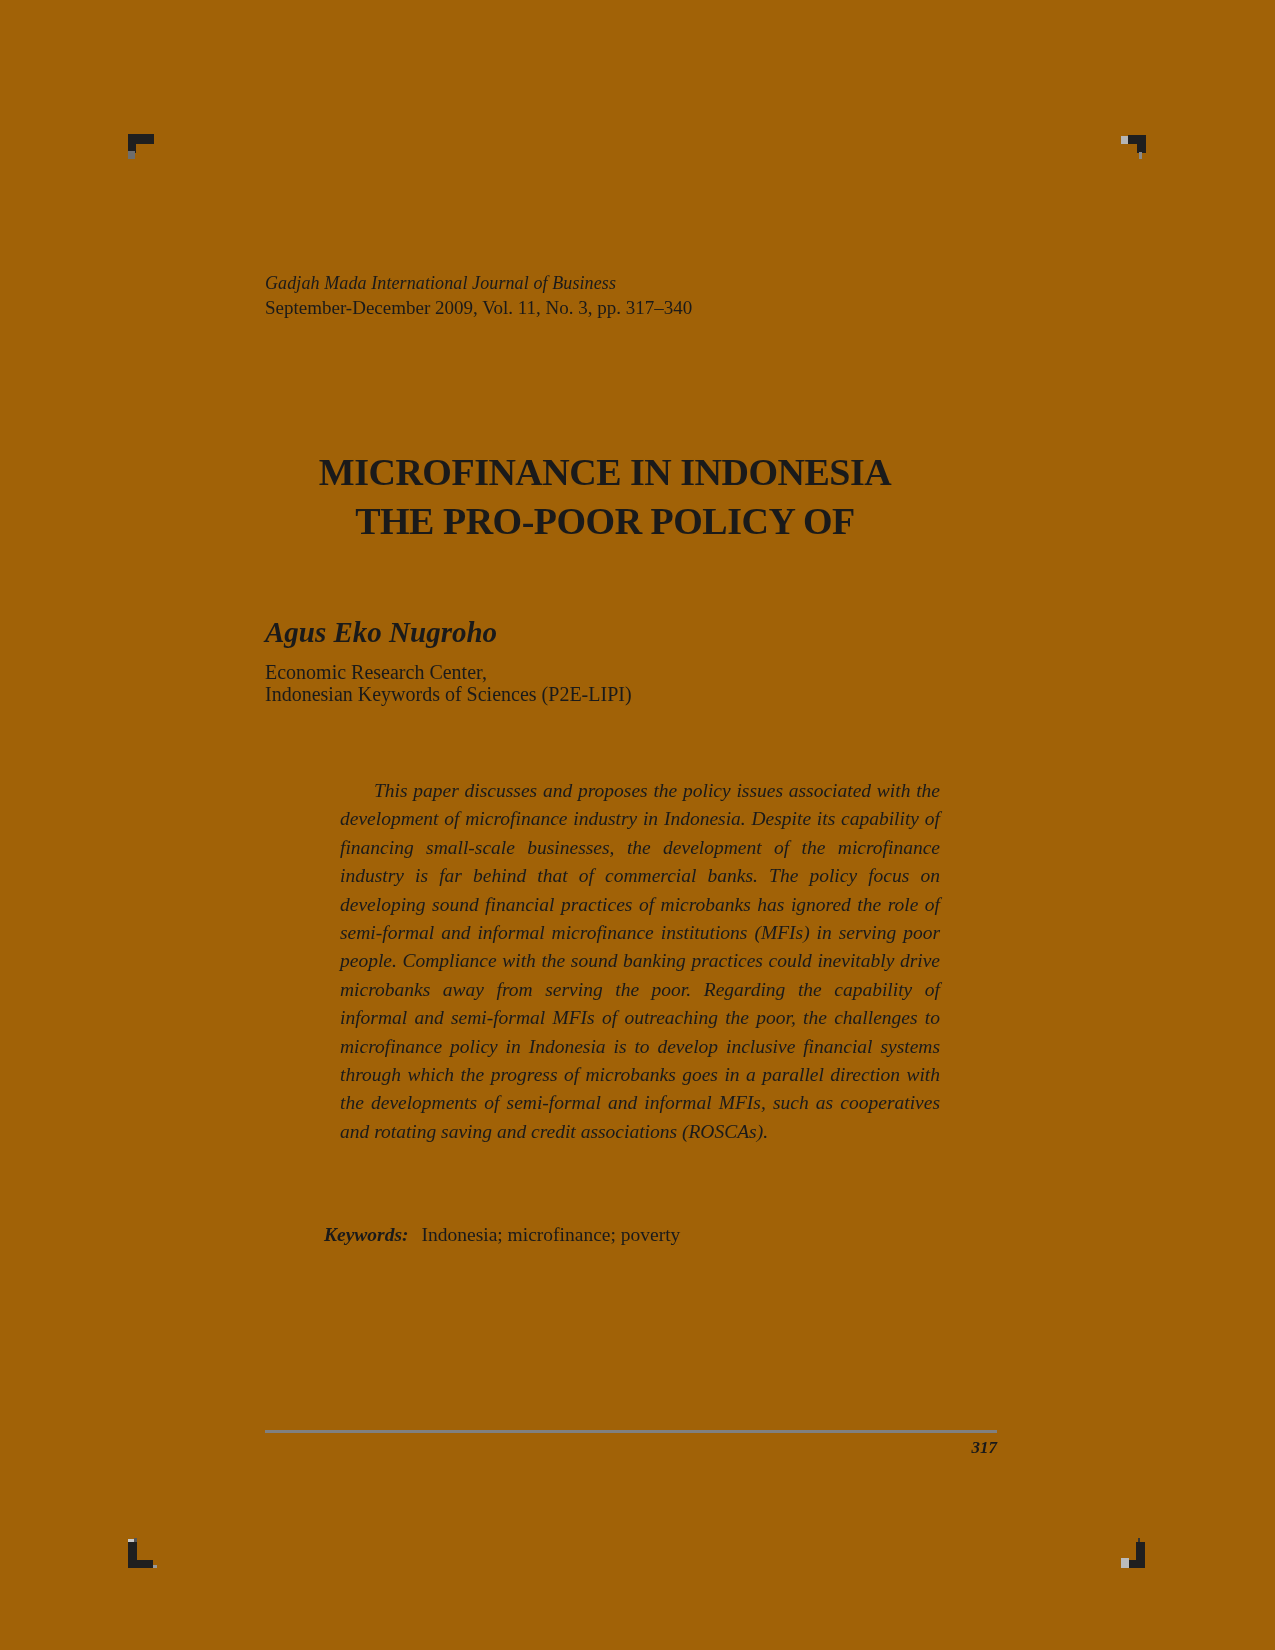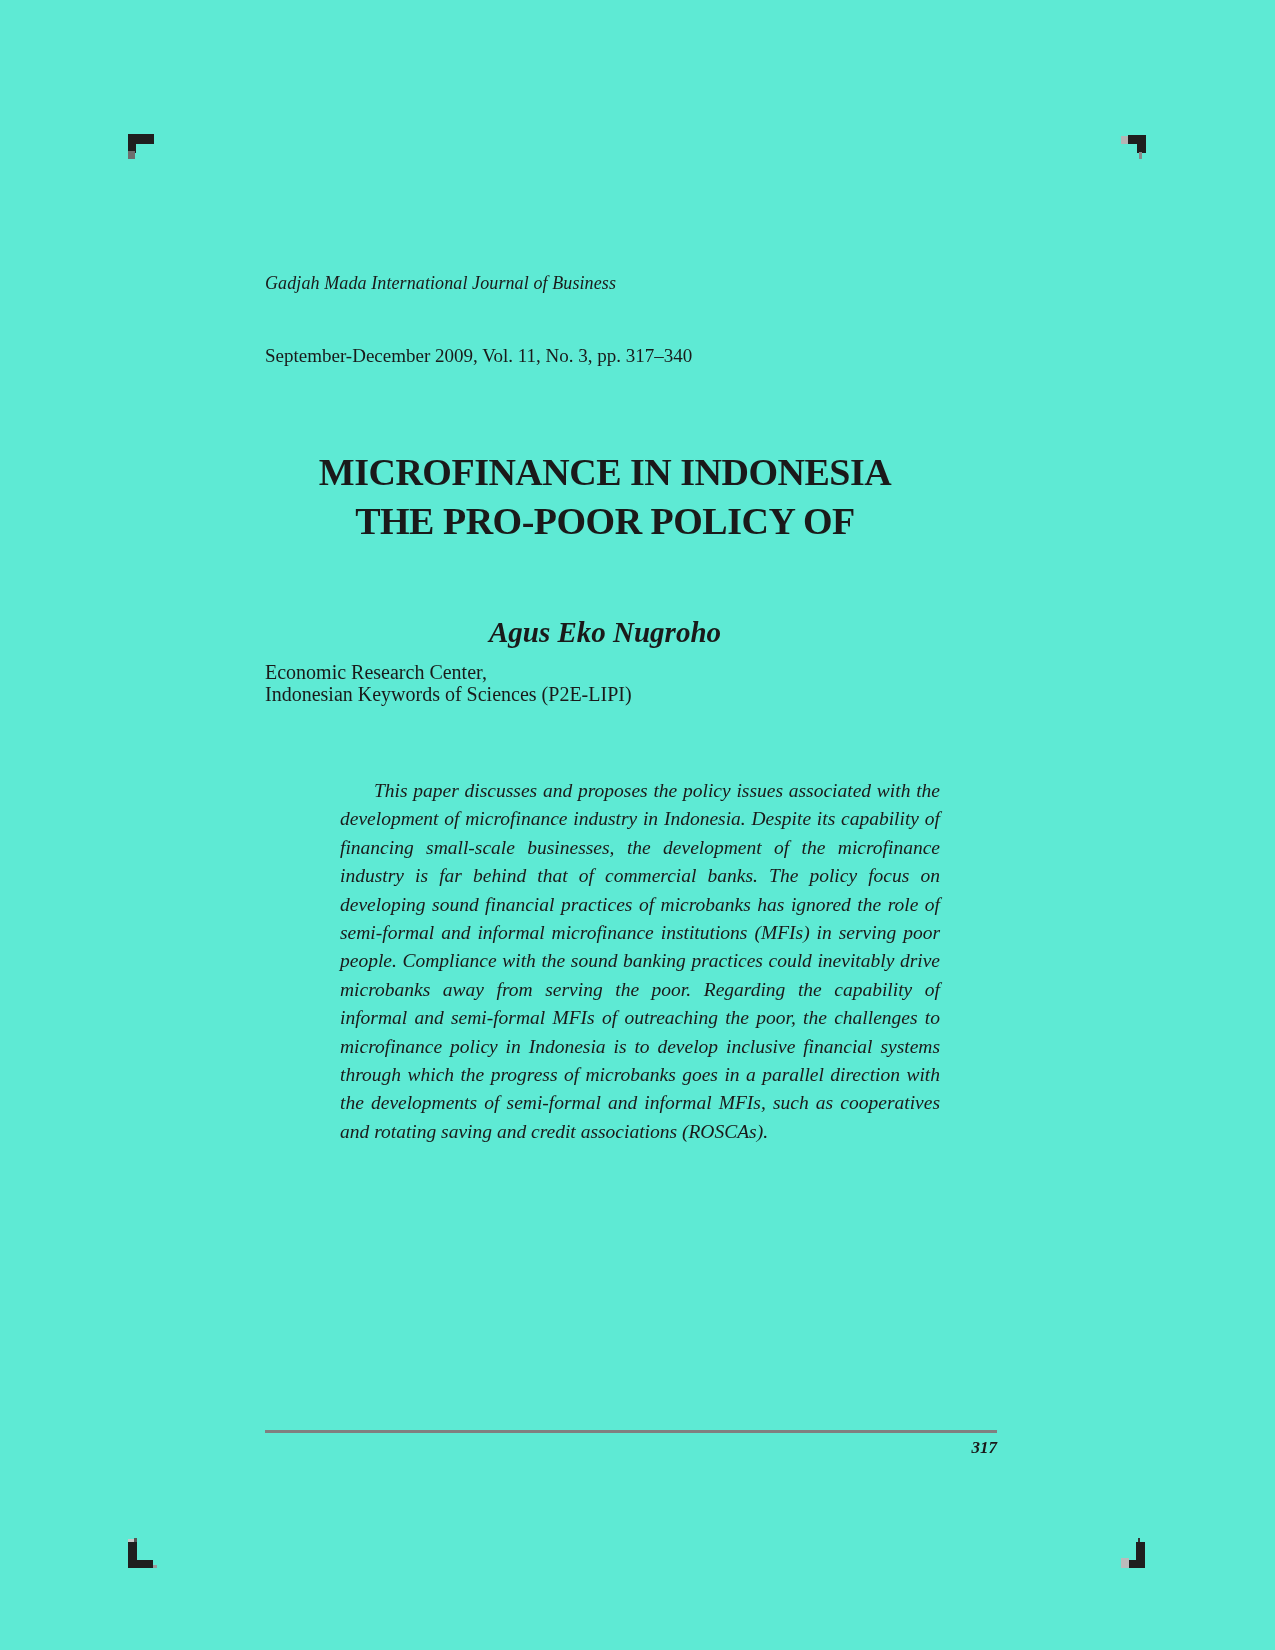--- a/index.html
+++ b/index.html
@@ -2,21 +2,21 @@
 <html><head>
 <meta charset="utf-8">
 <style>
   * { margin: 0; padding: 0; box-sizing: border-box; }
   html, body { background: #e8e8e8; }
   .page {
     position: relative;
     width: 1275px;
     height: 1650px;
     margin: 0 auto;
-    background: #5eead4;
+    background: #a16207;
     color: #1a1a1a;
     font-family: "Liberation Serif", "DejaVu Serif", serif;
     overflow: hidden;
   }
   .abs { position: absolute; }
 
   
   .mark-part { position: absolute; }
   .ink { background: #1f1f1f; }
 
@@ -24,37 +24,35 @@
   .journal-header { left: 265px; top: 272px; }
   .journal-title {
     font-style: italic;
     font-size: 18px;
     line-height: 23.5px;
     letter-spacing: 0.1px;
   }
   .journal-issue {
     font-size: 19px;
     line-height: 24px;
-    margin-top: 48px;
   }
 
   
   .article-title {
     left: 265px; top: 448px; width: 680px;
     text-align: center;
     font-weight: bold;
     font-size: 38px;
     line-height: 49px;
     letter-spacing: -0.5px;
   }
 
   
   .author-name {
     left: 265px; top: 614px; width: 680px;
-    text-align: center;
     font-weight: bold;
     font-style: italic;
     font-size: 29px;
     line-height: 36px;
   }
   .affiliation {
     left: 265px; top: 662px; width: 680px;
     font-size: 20px;
     line-height: 21.5px;
   }
@@ -140,17 +138,20 @@
 
   <div class="abs author-name">Agus Eko Nugroho</div>
 
   <div class="abs affiliation">
       <div class="affiliation-line">Economic Research Center,</div>
       <div class="affiliation-line">Indonesian Keywords of Sciences (P2E-LIPI)</div>
     </div>
 
   <p class="abs abstract">This paper discusses and proposes the policy issues associated with the development of microfinance industry in Indonesia. Despite its capability of financing small-scale businesses, the development of the microfinance industry is far behind that of commercial banks. The policy focus on developing sound financial practices of microbanks has ignored the role of semi-formal and informal microfinance institutions (MFIs) in serving poor people. Compliance with the sound banking practices could inevitably drive microbanks away from serving the poor. Regarding the capability of informal and semi-formal MFIs of outreaching the poor, the challenges to microfinance policy in Indonesia is to develop inclusive financial systems through which the progress of microbanks goes in a parallel direction with the developments of semi-formal and informal MFIs, such as cooperatives and rotating saving and credit associations (ROSCAs).</p>
 
+  <div class="abs keywords">
+    <span class="kw-label">Keywords:</span><span>Indonesia; microfinance; poverty</span>
+  </div>
 
   <div class="abs footer-rule"></div>
   <div class="abs page-number">317</div>
 
 </div>
 
 </body></html>

